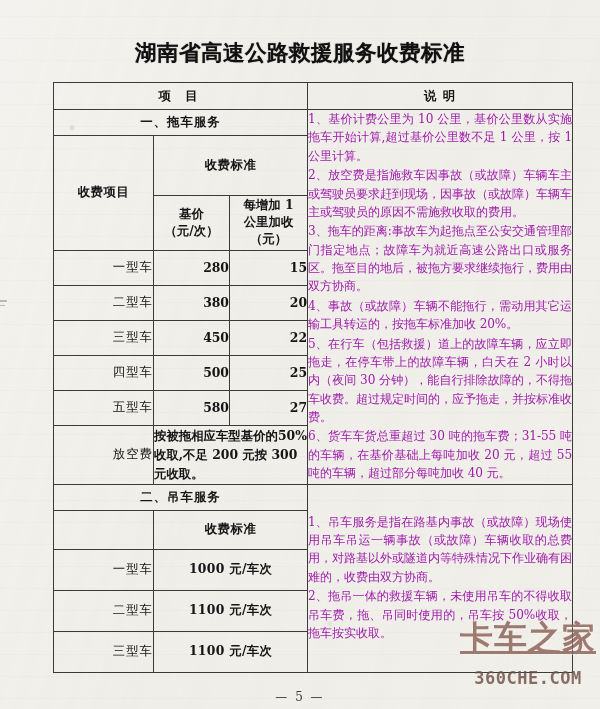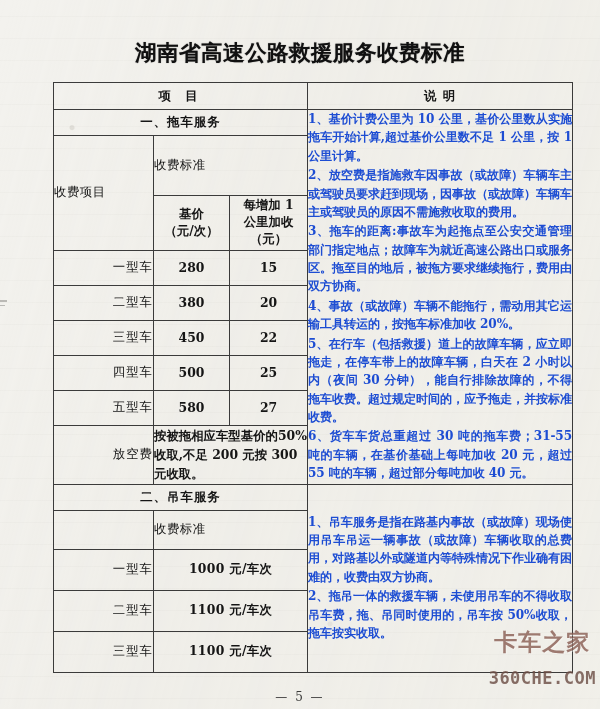--- a/index.html
+++ b/index.html
@@ -95,41 +95,41 @@
     letter-spacing: 1px;
   }
   .section-band {
     font-weight: bold;
     font-size: 13px;
     text-align: center;
     height: 25px;
     letter-spacing: 1px;
   }
   .colhead {
-    font-weight: normal;
-    font-size: 13px;
-    text-align: left;
+    font-weight: bold;
+    font-size: 13px;
+    text-align: center;
     letter-spacing: .5px;
   }
   .sub-head {
     font-weight: bold;
     font-size: 12.4px;
     text-align: center;
     line-height: 1.35;
     padding: 4px 2px;
   }
   .vrow {
     height: 34px;
     text-align: right;
     font-weight: normal;
     font-size: 13px;
     letter-spacing: 1px;
   }
   .num {
-    text-align: center;
+    text-align: right;
     font-weight: bold;
     font-size: 13px;
     font-family: "DejaVu Serif", "Liberation Serif", serif;
   }
   .money {
     text-align: center;
     font-weight: bold;
     font-size: 13px;
     letter-spacing: .3px;
   }
@@ -141,22 +141,22 @@
     text-align: left;
   }
   .notes-cell {
     vertical-align: top;
     padding: 7px 7px 6px 7px;
   }
   .notes-body {
     font-family: "DejaVu Serif", "Liberation Serif", serif;
     font-size: 12.1px;
     line-height: 1.52;
-    font-weight: bold;
-    color: #1d4ed8;
+    font-weight: normal;
+    color: #a21caf;
     text-align: justify;
     letter-spacing: -0.1px;
   }
   .notes-body p { margin: 0 0 1px 0; }
 
   .page-number {
     position: absolute;
     top: 690px;
     left: 0;
     width: 600px;
@@ -173,25 +173,26 @@
     right: 4px;
     bottom: 22px;
     z-index: 20;
     text-align: center;
     pointer-events: none;
     opacity: .82;
   }
   .wm-main {
     font-family: "DejaVu Sans", "Liberation Sans", sans-serif;
     font-weight: bold;
-    font-size: 23px;
+    font-size: 33px;
     letter-spacing: 1px;
     color: #8d6258;
     text-shadow: 1px 1px 0 rgba(255,255,255,.5);
     line-height: 1;
+    text-decoration: underline;
   }
   .wm-sub {
     font-family: "DejaVu Sans Mono", "Liberation Mono", monospace;
     font-weight: bold;
     font-size: 17px;
     letter-spacing: .5px;
     color: #6f5048;
     margin-top: 16px;
     line-height: 1;
   }

